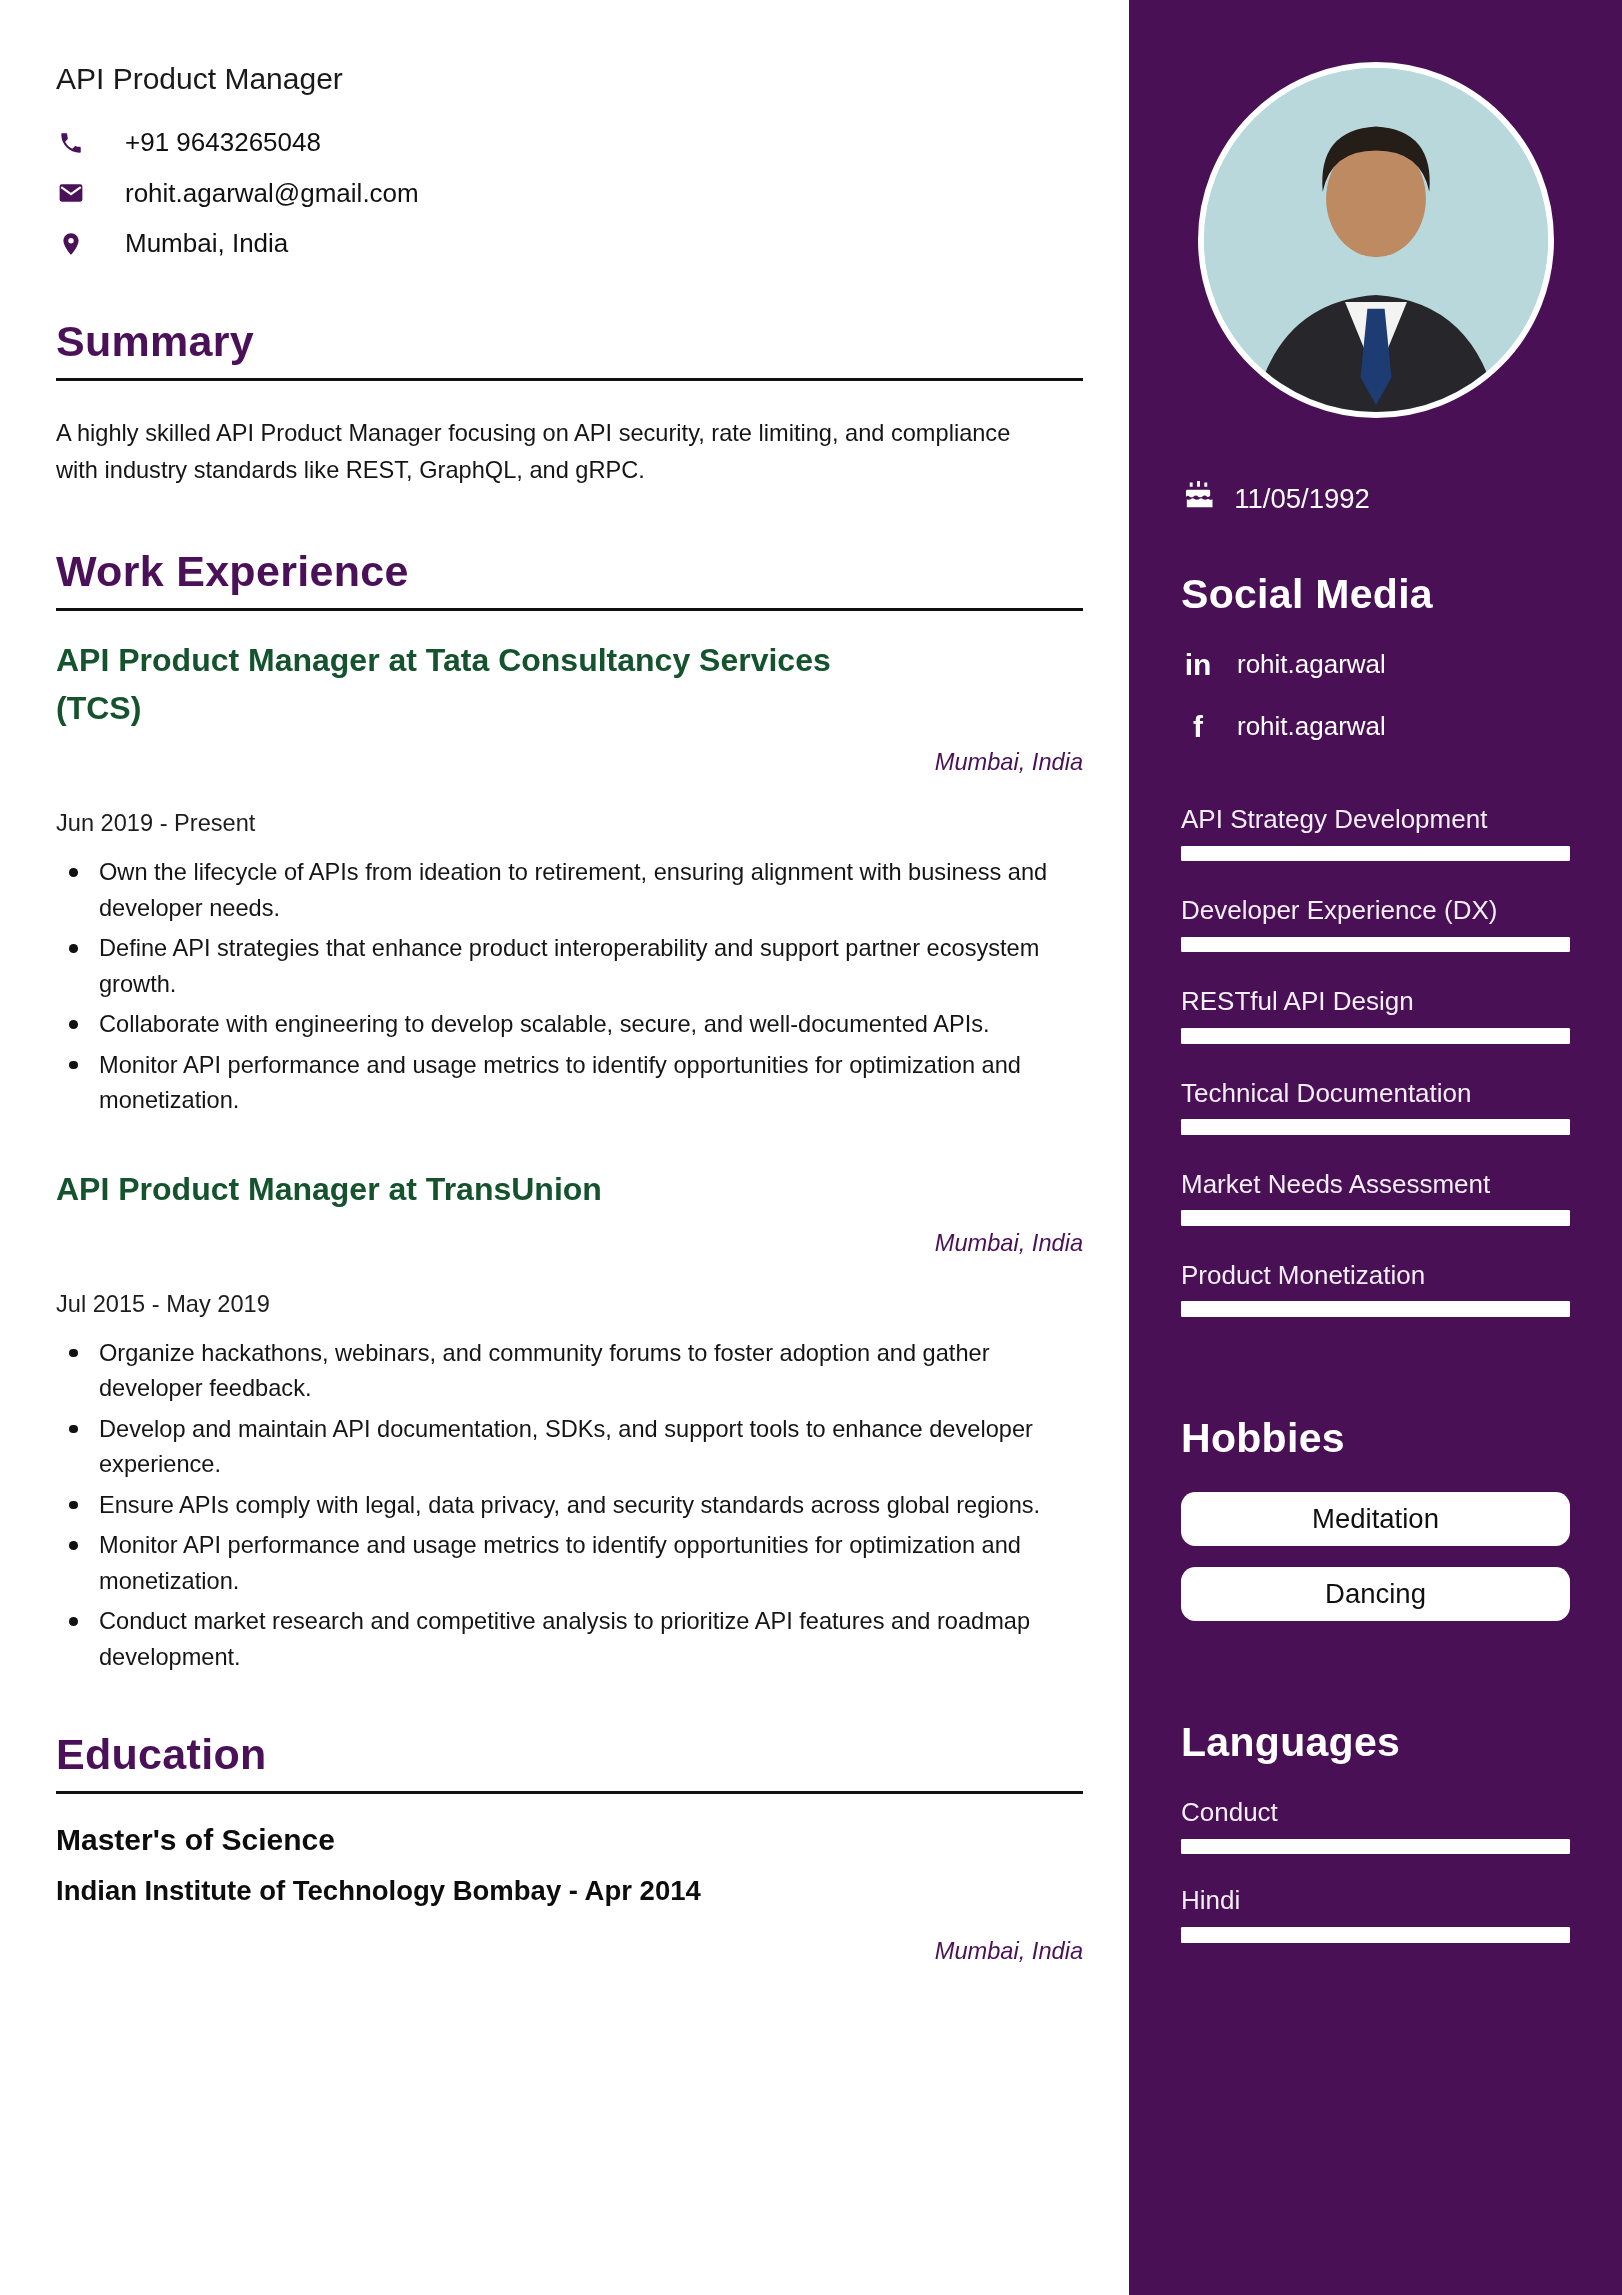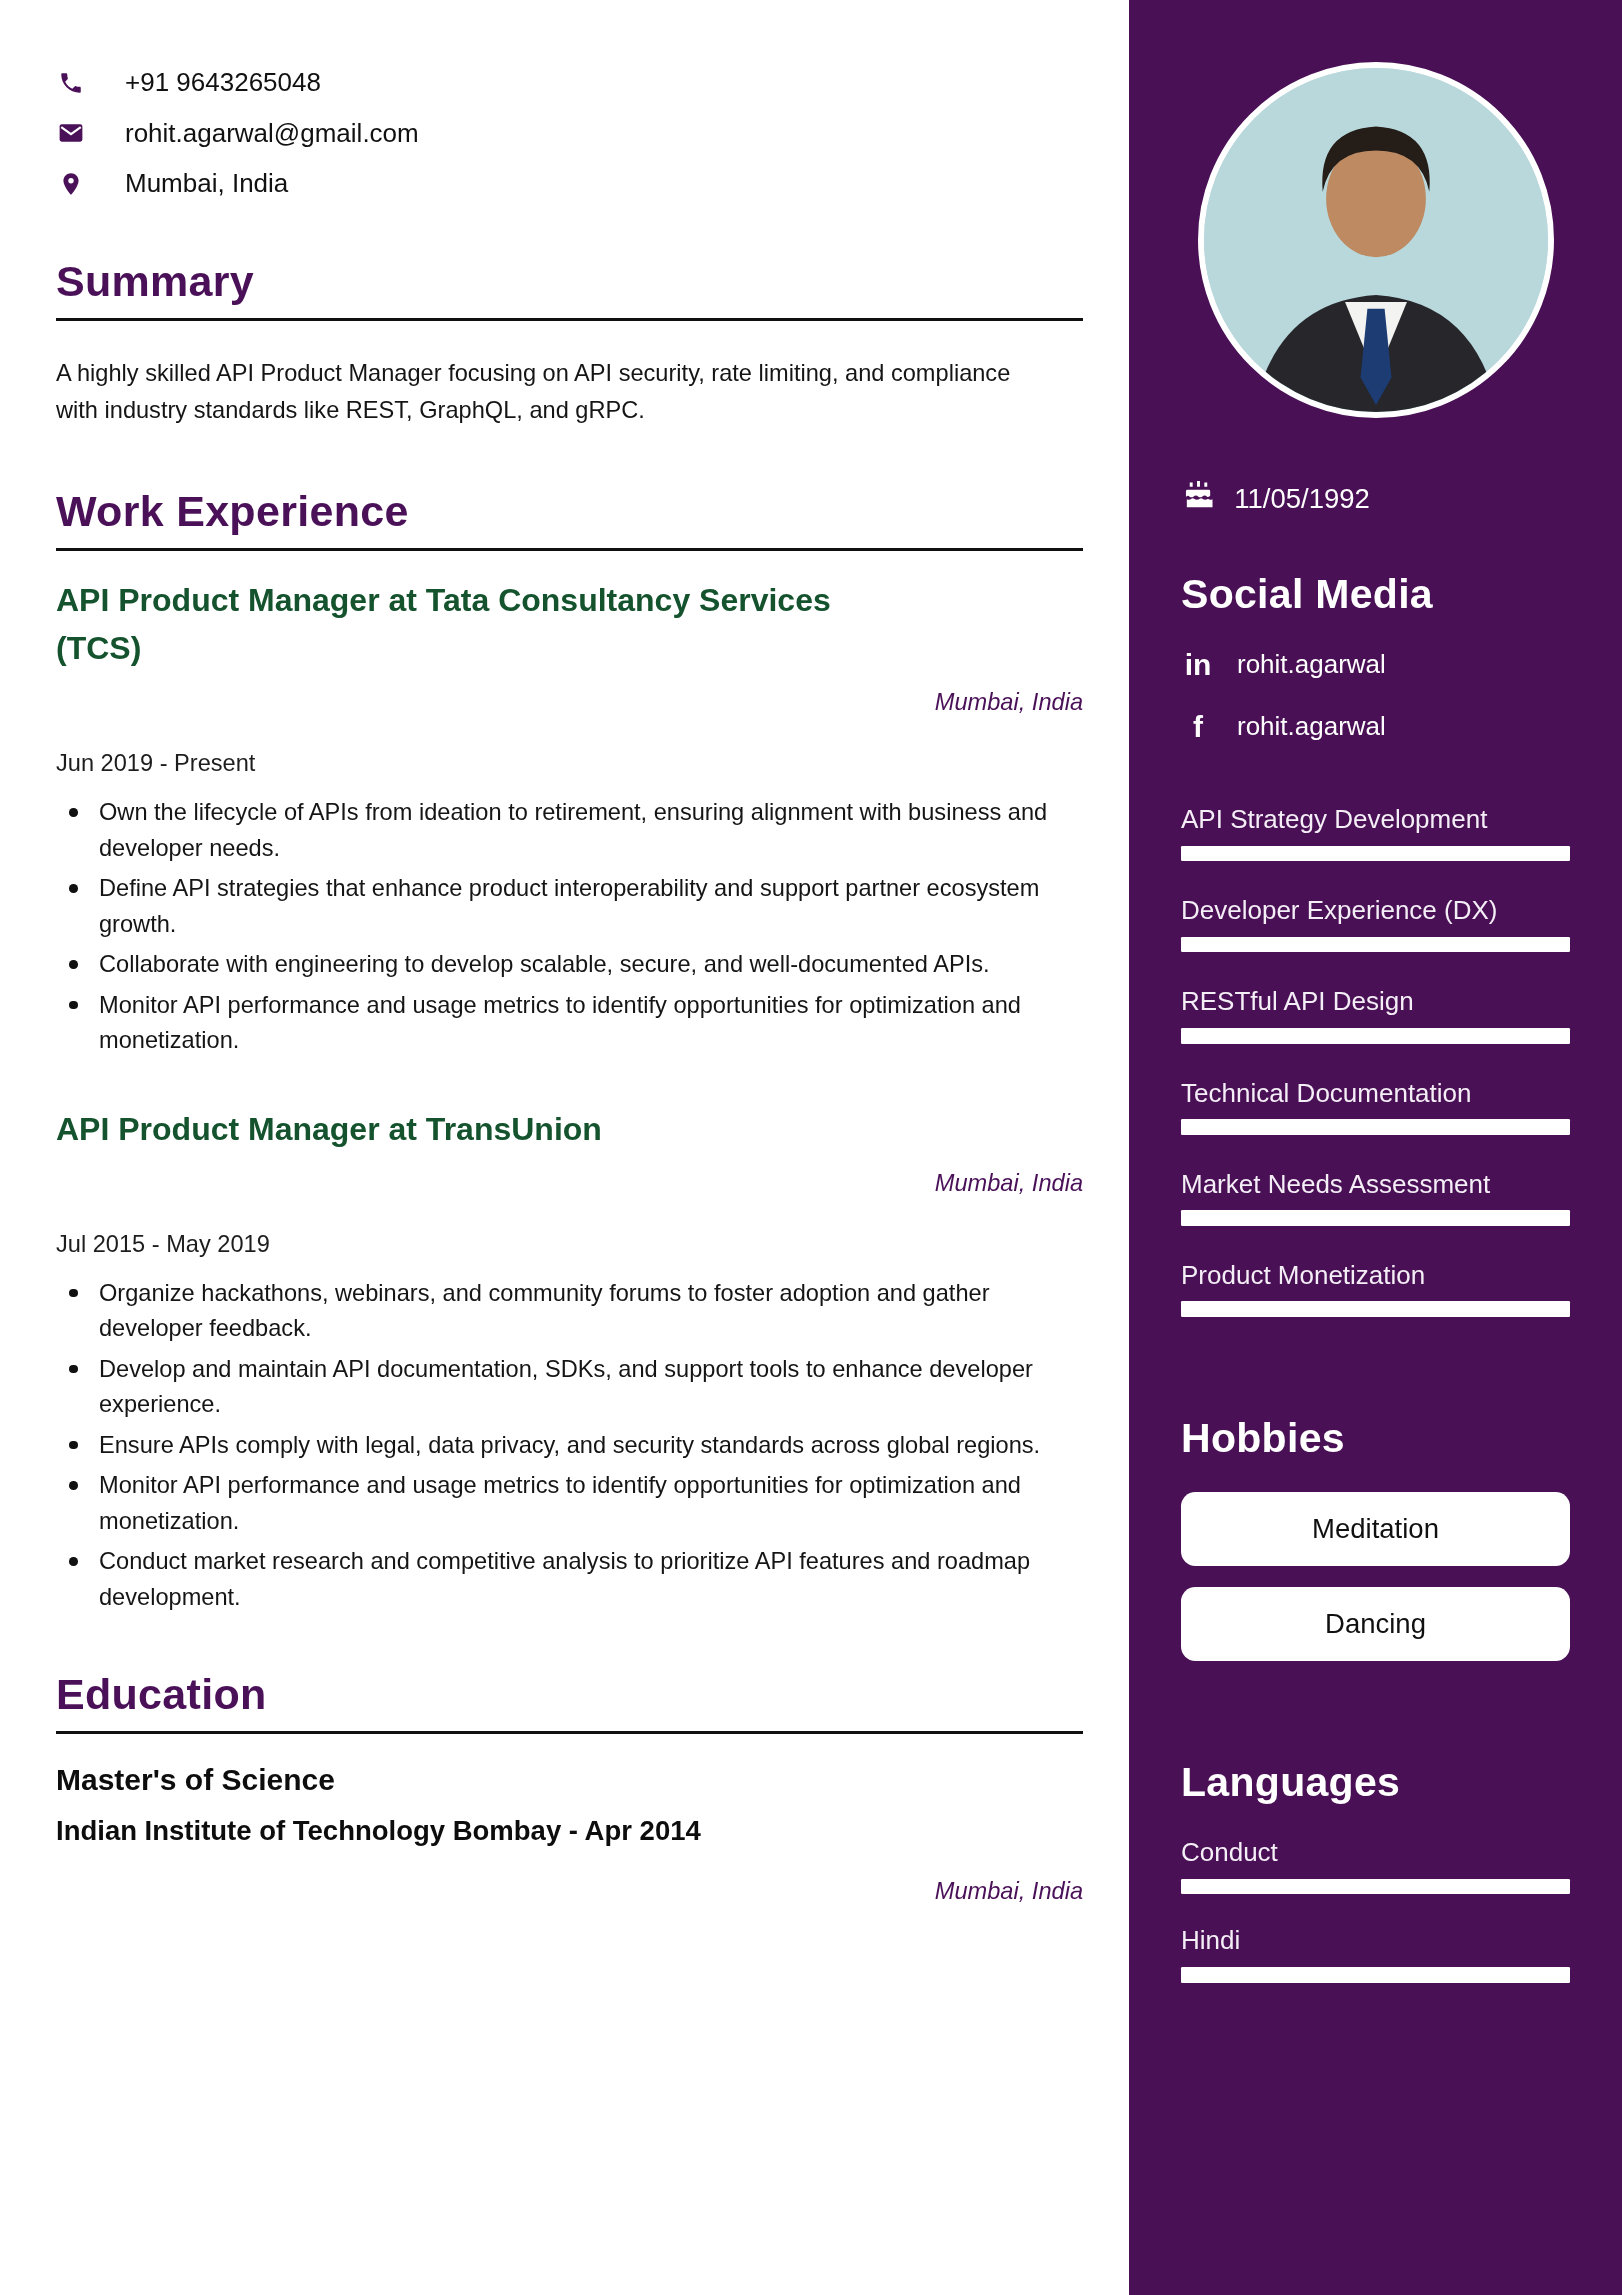--- a/index.html
+++ b/index.html
@@ -105,35 +105,36 @@
     font-weight:800; font-size:30px; line-height:1;
   }
   .skills-section { margin-top:62px; }
   .skill-row { margin-top:34px; }
   .skill-label { font-size:26px; color:#f4eef6; }
   .bar-track { margin-top:10.5px; height:15.7px; width:100%; background:transparent; }
   .bar-fill { height:100%; background:#ffffff; border-radius:1.3px; }
   .hobbies-section { margin-top:98px; }
   .pill {
     background:#ffffff; color:#101010; border-radius:14.4px;
-    height:74px; display:flex; align-items:center; justify-content:center;
+    height:54px; display:flex; align-items:center; justify-content:center;
     font-size:27.5px; margin-top:21px;
   }
   .pill:first-of-type { margin-top:30px; }
   .languages-section { margin-top:98px; }
   .lang-row { margin-top:31px; }
   .lang-label { font-size:26px; color:#f4eef6; }
 </style>
 </head>
 <body>
 
 <div class="page">
 
   <div class="main">
 
+    <div class="person-title">API Product Manager</div>
 
     <div class="contacts">
       <div class="contact-row">
         <span class="cicon">
           <svg viewBox="0 0 24 24">
               <path fill="#4a1158" d="M6.62 10.79c1.44 2.83 3.76 5.14 6.59 6.59l2.2-2.21c.27-.27.67-.36 1.02-.24 1.12.37 2.33.57 3.57.57.55 0 1 .45 1 1V20c0 .55-.45 1-1 1-9.39 0-17-7.61-17-17 0-.55.45-1 1-1h3.5c.55 0 1 .45 1 1 0 1.25.2 2.45.57 3.57.11.35.03.74-.25 1.02l-2.2 2.2z"></path>
             </svg>
         </span>
         <span>+91 9643265048</span>
       </div>

